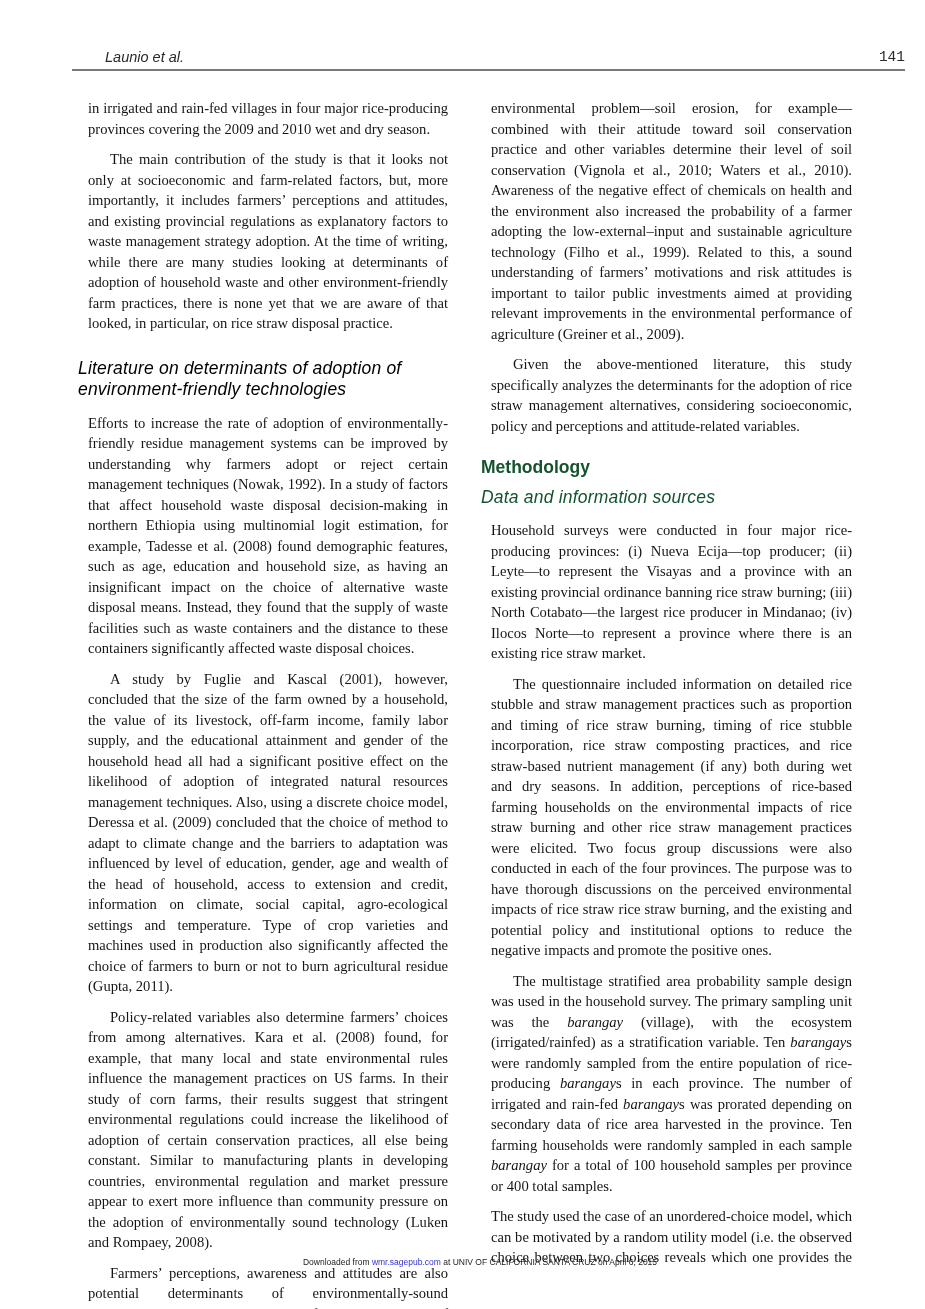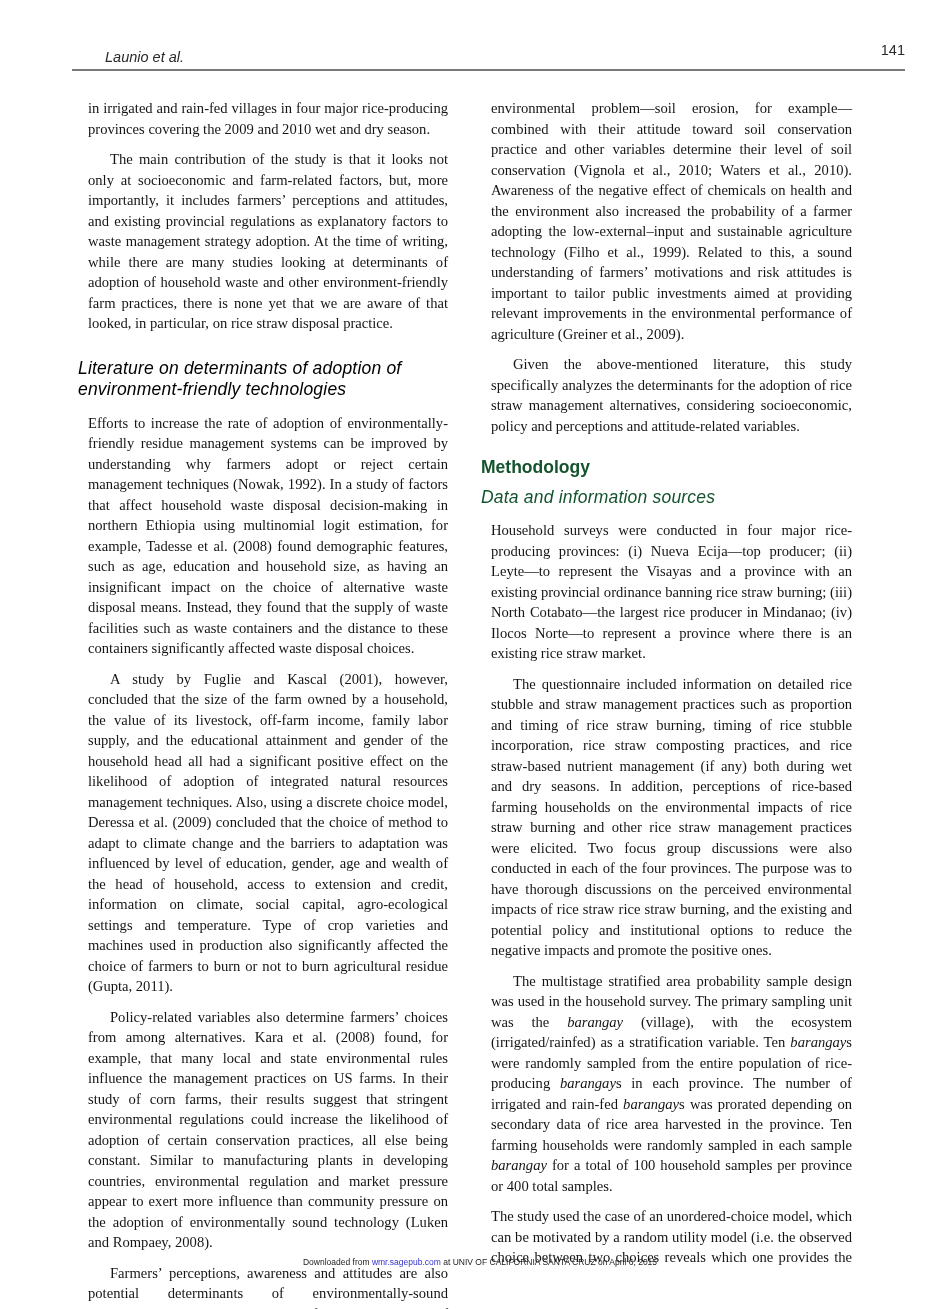--- a/index.html
+++ b/index.html
@@ -19,22 +19,22 @@
     top: 49px;
     font-family: "Liberation Sans", sans-serif;
     font-style: italic;
     font-size: 14.5px;
     color: #2a2a2a;
     margin-left: 33px;
   }
   .page-number {
     position: absolute;
     right: 20px;
-    top: 42px;
-    font-family: Liberation Sans, sans-serif;
+    top: 49px;
+    font-family: Liberation Mono, monospace;
     font-size: 14.5px;
     color: #2a2a2a;
     margin-left: 39px;
   }
   .header-rule {
     position: absolute;
     left: 72px;
     right: 20px;
     top: 69px;
     height: 2px;

